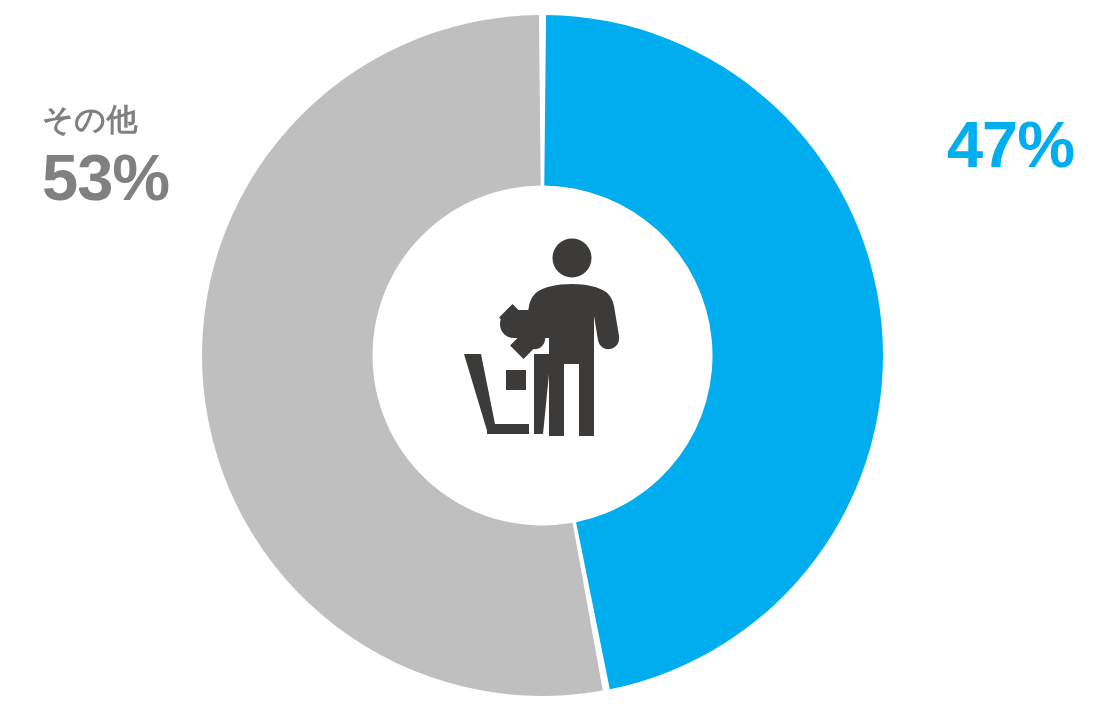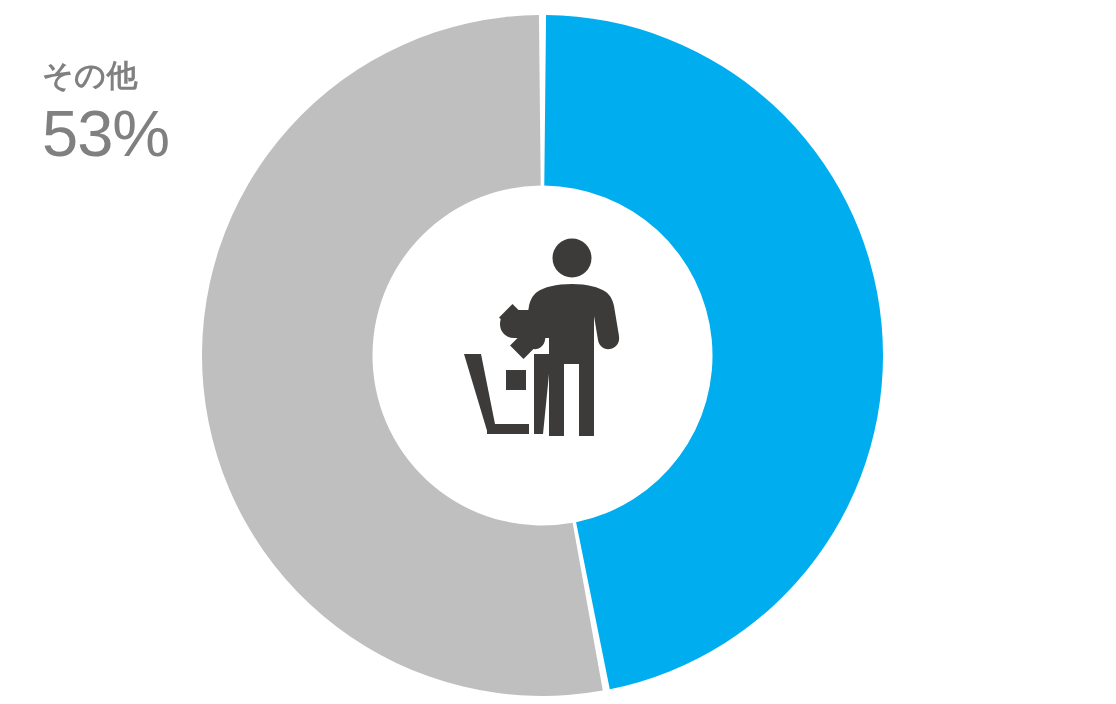--- a/index.html
+++ b/index.html
@@ -41,29 +41,30 @@
     width: 185px;
     height: 215px;
   }
   #center-icon svg { display: block; width: 185px; height: 215px; }
 
   
   .label-block {
     position: absolute;
     line-height: 1;
     white-space: nowrap;
+    margin-top: 44px;
   }
   .label-title {
     font-weight: bold;
     font-size: 31px;
     letter-spacing: 0.5px;
     line-height: 1.05;
   }
   .label-value {
-    font-weight: normal;
+    font-weight: bold;
     font-size: 65px;
     letter-spacing: -1px;
     line-height: 1.05;
     margin-top: 7px;
   }
 
   #label-other {
     left: 42px;
     top: 60px;
     text-align: left;
@@ -146,15 +147,16 @@
       </g>
     </svg>
   </div>
 
   <div class="label-block" id="label-other">
     <span class="label-title">その他</span>
     <span class="label-value">53%</span>
   </div>
 
   <div class="label-block" id="label-plastic">
+    <span class="label-value">47%</span>
   </div>
 
 </div>
 
 </body></html>

